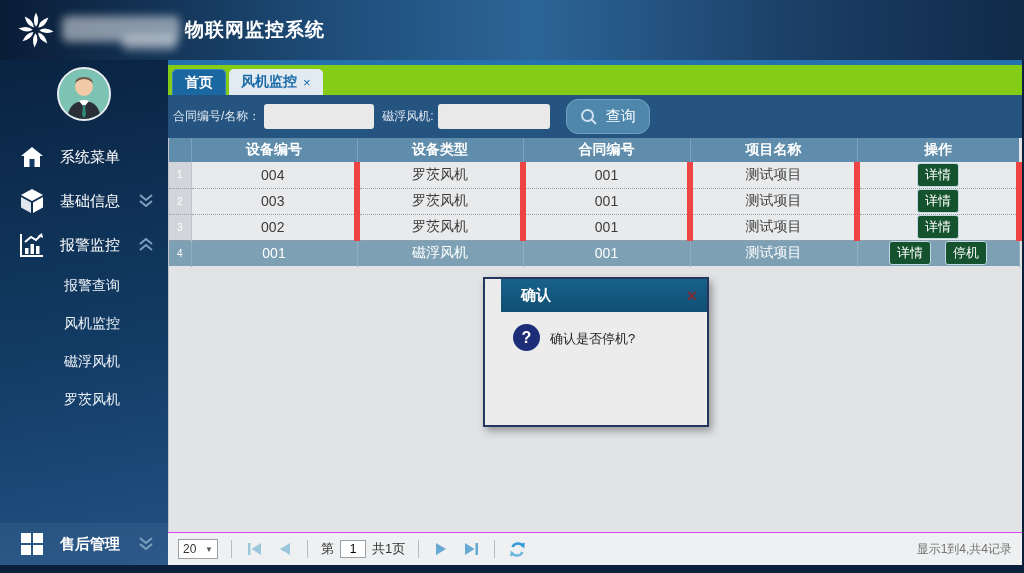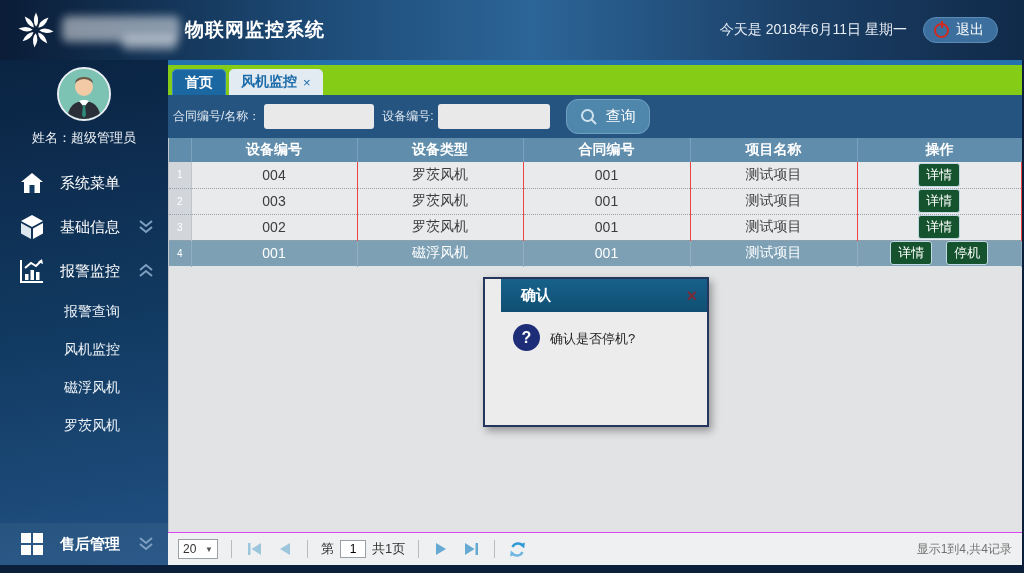--- a/index.html
+++ b/index.html
@@ -55,21 +55,21 @@
   .in-device { width:112px; margin-right:8px; }
   .lbl-device { margin-left:8px; }
   .query-btn { margin-left:8px; height:35px; display:flex; align-items:center; gap:8px; padding:0 13px;
     background:#4e86ac; border:1px solid #6fa0bf; border-radius:12px; color:#fff; font-size:15px; cursor:pointer; }
 
   .table-area { flex:1; background:#e1e3e5; border-left:1px solid #c2c6ca; }
   table { width:100%; border-collapse:collapse; table-layout:fixed; }
   th { height:24px; background:#5f8dab; color:#fff; font-size:14px; font-weight:bold; border-right:1px solid #7aa2bc; }
   th:last-child { border-right:none; }
   td { height:26px; text-align:center; font-size:14px; color:#3c3c3c; background:#e9eaec;
-    border-bottom:1px dotted #9aa0a6; border-right:1px solid #ef4444; }
+    border-bottom:1px dotted #9aa0a6; border-right:6px solid #ef4444; }
   td.num-cell { background:#d2d6da; color:#fff; font-size:10px; border-right:1px solid #c0c5ca; }
   tr.selected td { background:#7da0b4; color:#fff; border-right:1px solid #90b0c2; border-bottom:1px dotted #dde8ee; }
   tr.selected td.num-cell { background:#7da0b4; }
   .row-btn { display:inline-block; background:#14532d; border:1px solid #c2d8e4; border-radius:3px;
     color:#fff; font-size:13px; padding:2px 7px; cursor:pointer; }
   tr.selected .row-btn { margin:0 5px; }
 
   
   .pagebar { height:33px; background:#eef0f1; border-top:1px solid #d946ef; display:flex; align-items:center;
     padding:0 10px; position:relative; }
@@ -117,42 +117,34 @@
           <path d="M20 4 Q24 12 20 17 Q16 12 20 4" transform="rotate(140 20 20)"></path>
           <path d="M20 4 Q24 12 20 17 Q16 12 20 4" transform="rotate(185 20 20)"></path>
           <path d="M20 4 Q24 12 20 17 Q16 12 20 4" transform="rotate(230 20 20)"></path>
           <path d="M20 4 Q24 12 20 17 Q16 12 20 4" transform="rotate(275 20 20)"></path>
           <path d="M20 4 Q24 12 20 17 Q16 12 20 4" transform="rotate(320 20 20)"></path>
         </g>
       </svg>
     </div>
     <div class="logo-blur"></div>
     <div class="app-title">物联网监控系统</div>
-    <div class="header-right">
-      <span class="date-text">今天是 2018年6月11日 星期一</span>
-      <button class="logout-btn">
-        <span class="power-icon"></span>
-        <span>退出</span>
-      </button>
-    </div>
   </div>
 
   <div class="sidebar">
     <div class="user-block">
       <div class="avatar">
         <svg width="50" height="50" viewBox="0 0 50 50">
           <circle cx="25" cy="25" r="25" fill="#7cc3b4"></circle>
           <circle cx="25" cy="18" r="9" fill="#f2cba6"></circle>
           <path d="M16 15 Q16 8 25 8 Q34 8 34 15 L33 13 Q29 10 25 10 Q21 10 17 13 Z" fill="#6b5647"></path>
           <path d="M8 50 Q10 32 25 32 Q40 32 42 50 Z" fill="#2b2f38"></path>
           <path d="M20 32 L25 38 L30 32 L27 31 L23 31 Z" fill="#ffffff"></path>
           <path d="M24 36 L26 36 L27 46 L25 49 L23 46 Z" fill="#2e8b7a"></path>
         </svg>
       </div>
-      <div class="user-name">姓名：超级管理员</div>
     </div>
 
     <div class="menu">
       <div class="menu-item">
         <span class="mi-icon">
           <svg width="26" height="24" viewBox="0 0 26 24">
             <path d="M13 2 L24 11 L21 11 L21 22 L5 22 L5 11 L2 11 Z" fill="#ffffff"></path>
             <rect x="10.5" y="14" width="5" height="8" fill="#123b63"></rect>
           </svg>
         </span>
@@ -226,21 +218,21 @@
       <div class="tab tab-home">首页</div>
       <div class="tab tab-active">
         <span>风机监控</span>
         <span class="tab-close">×</span>
       </div>
     </div>
 
     <div class="searchbar">
       <label>合同编号/名称：</label>
       <input class="search-input in-contract" value="" style="">
-      <label class="lbl-device">设备编号:</label>
+      <label class="lbl-device">磁浮风机:</label>
       <input class="search-input in-device" value="" style="">
       <button class="query-btn">
         <span>
           <svg width="18" height="18" viewBox="0 0 18 18">
             <circle cx="7.5" cy="7.5" r="5.5" fill="none" stroke="#cfe2ee" stroke-width="2"></circle>
             <line x1="11.5" y1="11.5" x2="16" y2="16" stroke="#cfe2ee" stroke-width="2"></line>
           </svg>
         </span>
         <span>查询</span>
       </button>

